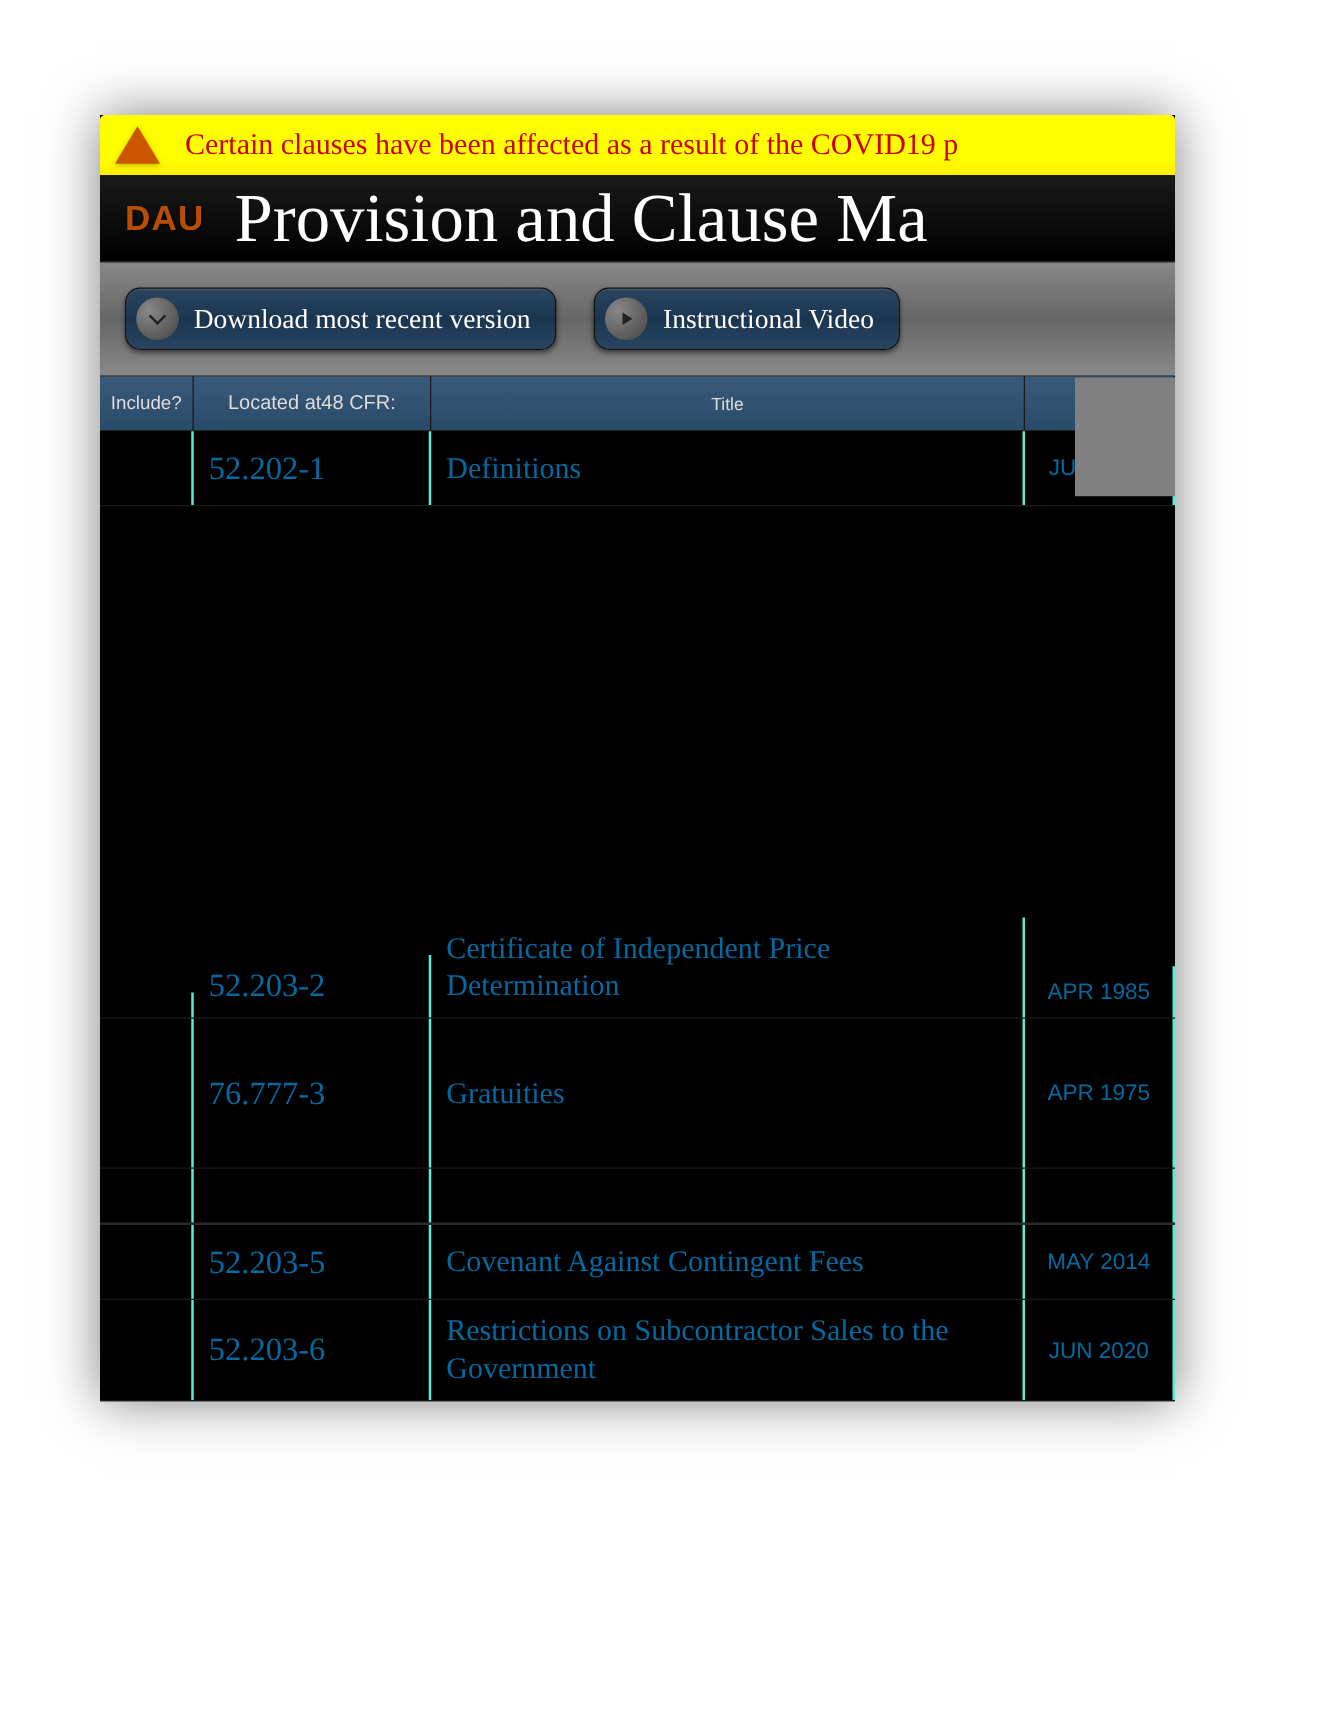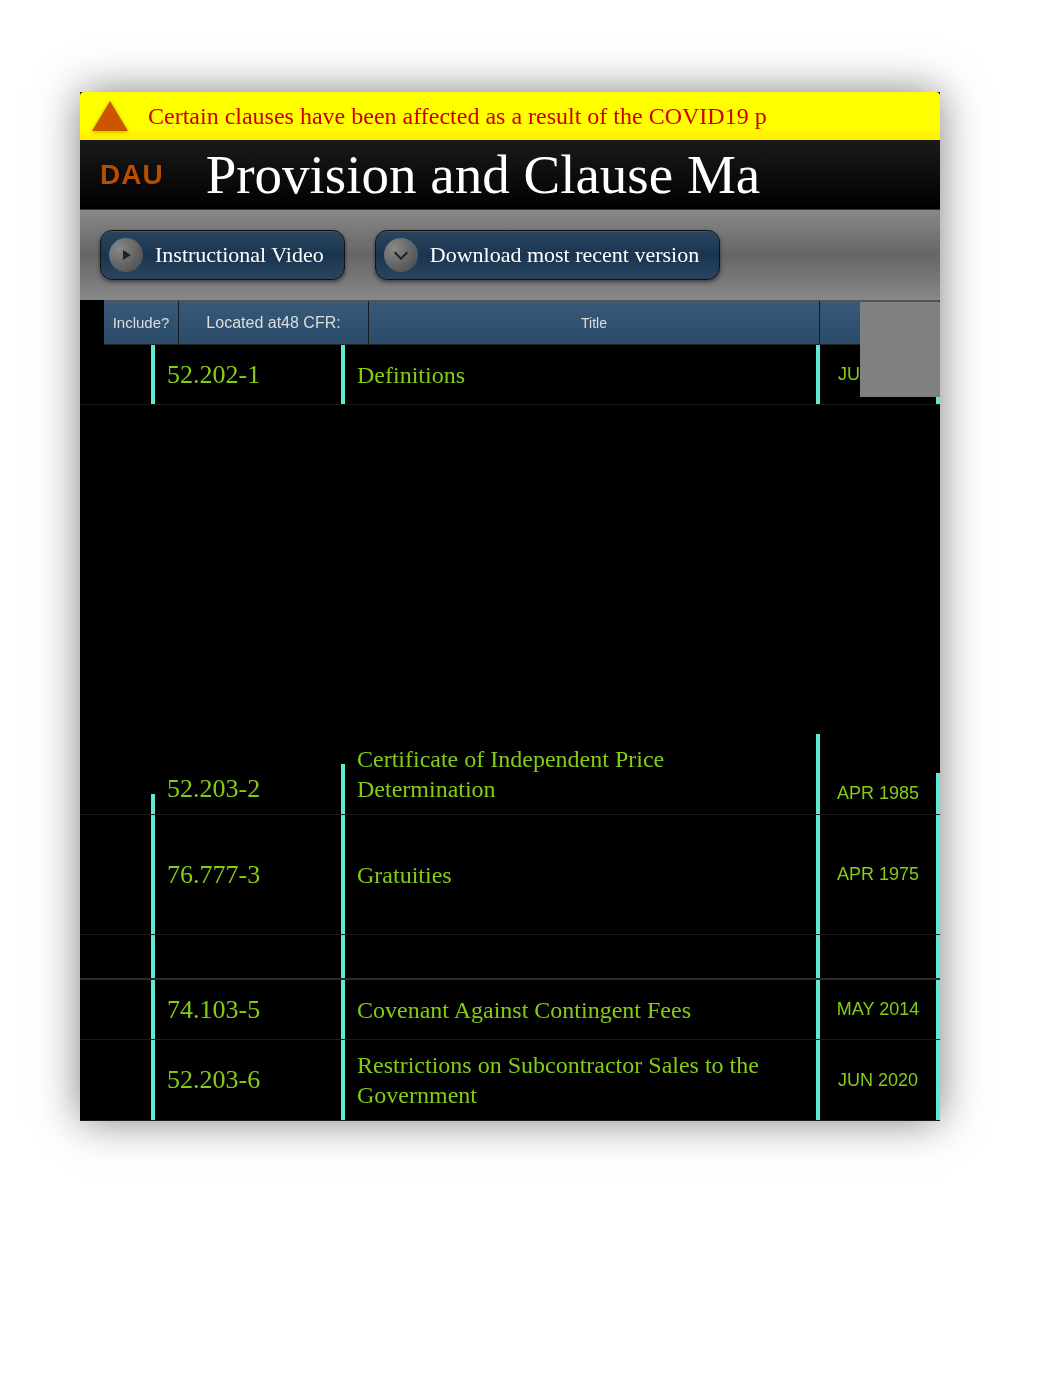--- a/index.html
+++ b/index.html
@@ -53,21 +53,21 @@
       display: flex;
       align-items: center;
       padding: 0 20px;
       border-bottom: 1px solid #333;
     }
     .logo {
       color: #cc5500;
       font-weight: bold;
       font-size: 28px;
       letter-spacing: 1px;
-      margin-right: 42px;
+      margin-right: 24px;
       font-family: Arial, sans-serif;
       text-shadow: 1px 1px 2px rgba(0,0,0,0.8);
       filter: blur(0.5px);
       opacity: 0.9;
     }
     .app-title {
       color: #fff;
       font-size: 55px;
       white-space: nowrap;
       overflow: hidden;
@@ -130,21 +130,20 @@
       background: #808080;
     }
     .table-container {
       background: #000;
     }
     .table-header {
       display: flex;
       background: linear-gradient(to bottom, #3a5a7a 0%, #2a4a6a 100%);
       border-top: 1px solid #555;
       border-bottom: 1px solid #222;
-      margin-left: 24px;
     }
     .th {
       color: #ddd;
       font-size: 14px;
       padding: 12px 8px;
       text-align: center;
       border-right: 1px solid #1a1a1a;
       display: flex;
       align-items: center;
       justify-content: center;
@@ -156,23 +155,23 @@
     .th-date { width: 120px; }
     .table-body {
       background: #000;
     }
     .tr {
       display: flex;
       border-bottom: 1px solid #1a1a1a;
       min-height: 50px;
     }
     .td {
-      color: #84cc16;
+      color: #0369a1;
       padding: 10px 12px;
-      border-right: 4px solid #5eead4;
+      border-right: 2px solid #5eead4;
       display: flex;
       align-items: center;
     }
     .td-include { width: 75px; justify-content: center; }
     .td-cfr { width: 190px; font-size: 26px; }
     .td-title { flex: 1; font-size: 24px; line-height: 1.25; }
     .td-date { width: 120px; font-size: 18px; justify-content: center; font-family: Arial, sans-serif; }
     .row-tall { min-height: 410px; align-items: flex-end; }
     .row-med { min-height: 120px; }
     .row-small { min-height: 60px; }
@@ -189,29 +188,29 @@
   </div>
 
   <div class="header-bar">
     <div class="logo">DAU</div>
     <div class="app-title">Provision and Clause Ma</div>
   </div>
 
   <div class="toolbar">
     <div class="toolbar-button">
       <div class="toolbar-button-icon">
-        <div class="play-triangle"></div>
-      </div>
-      <span class="toolbar-button-label">Instructional Video</span>
+        <div class="download-arrow"></div>
+      </div>
+      <span class="toolbar-button-label">Download most recent version</span>
     </div>
     <div class="toolbar-button">
       <div class="toolbar-button-icon">
-        <div class="download-arrow"></div>
-      </div>
-      <span class="toolbar-button-label">Download most recent version</span>
+        <div class="play-triangle"></div>
+      </div>
+      <span class="toolbar-button-label">Instructional Video</span>
     </div>
     <div class="side-panel"></div>
   </div>
 
   <div class="table-container">
     <div class="table-header">
       <div class="th th-include">Include?</div>
       <div class="th th-cfr">
         <span>Located at</span>
         <span>48 CFR:</span>
@@ -239,21 +238,21 @@
           <div class="td td-date">APR 1975</div>
         </div>
         <div class="tr row-divider">
           <div class="td td-include"></div>
           <div class="td td-cfr"></div>
           <div class="td td-title"></div>
           <div class="td td-date"></div>
         </div>
         <div class="tr row-small">
           <div class="td td-include"></div>
-          <div class="td td-cfr">74.103-5</div>
+          <div class="td td-cfr">52.203-5</div>
           <div class="td td-title">Covenant Against Contingent Fees</div>
           <div class="td td-date">MAY 2014</div>
         </div>
         <div class="tr row-small">
           <div class="td td-include"></div>
           <div class="td td-cfr">52.203-6</div>
           <div class="td td-title">Restrictions on Subcontractor Sales to the Government</div>
           <div class="td td-date">JUN 2020</div>
         </div>
       </div>

